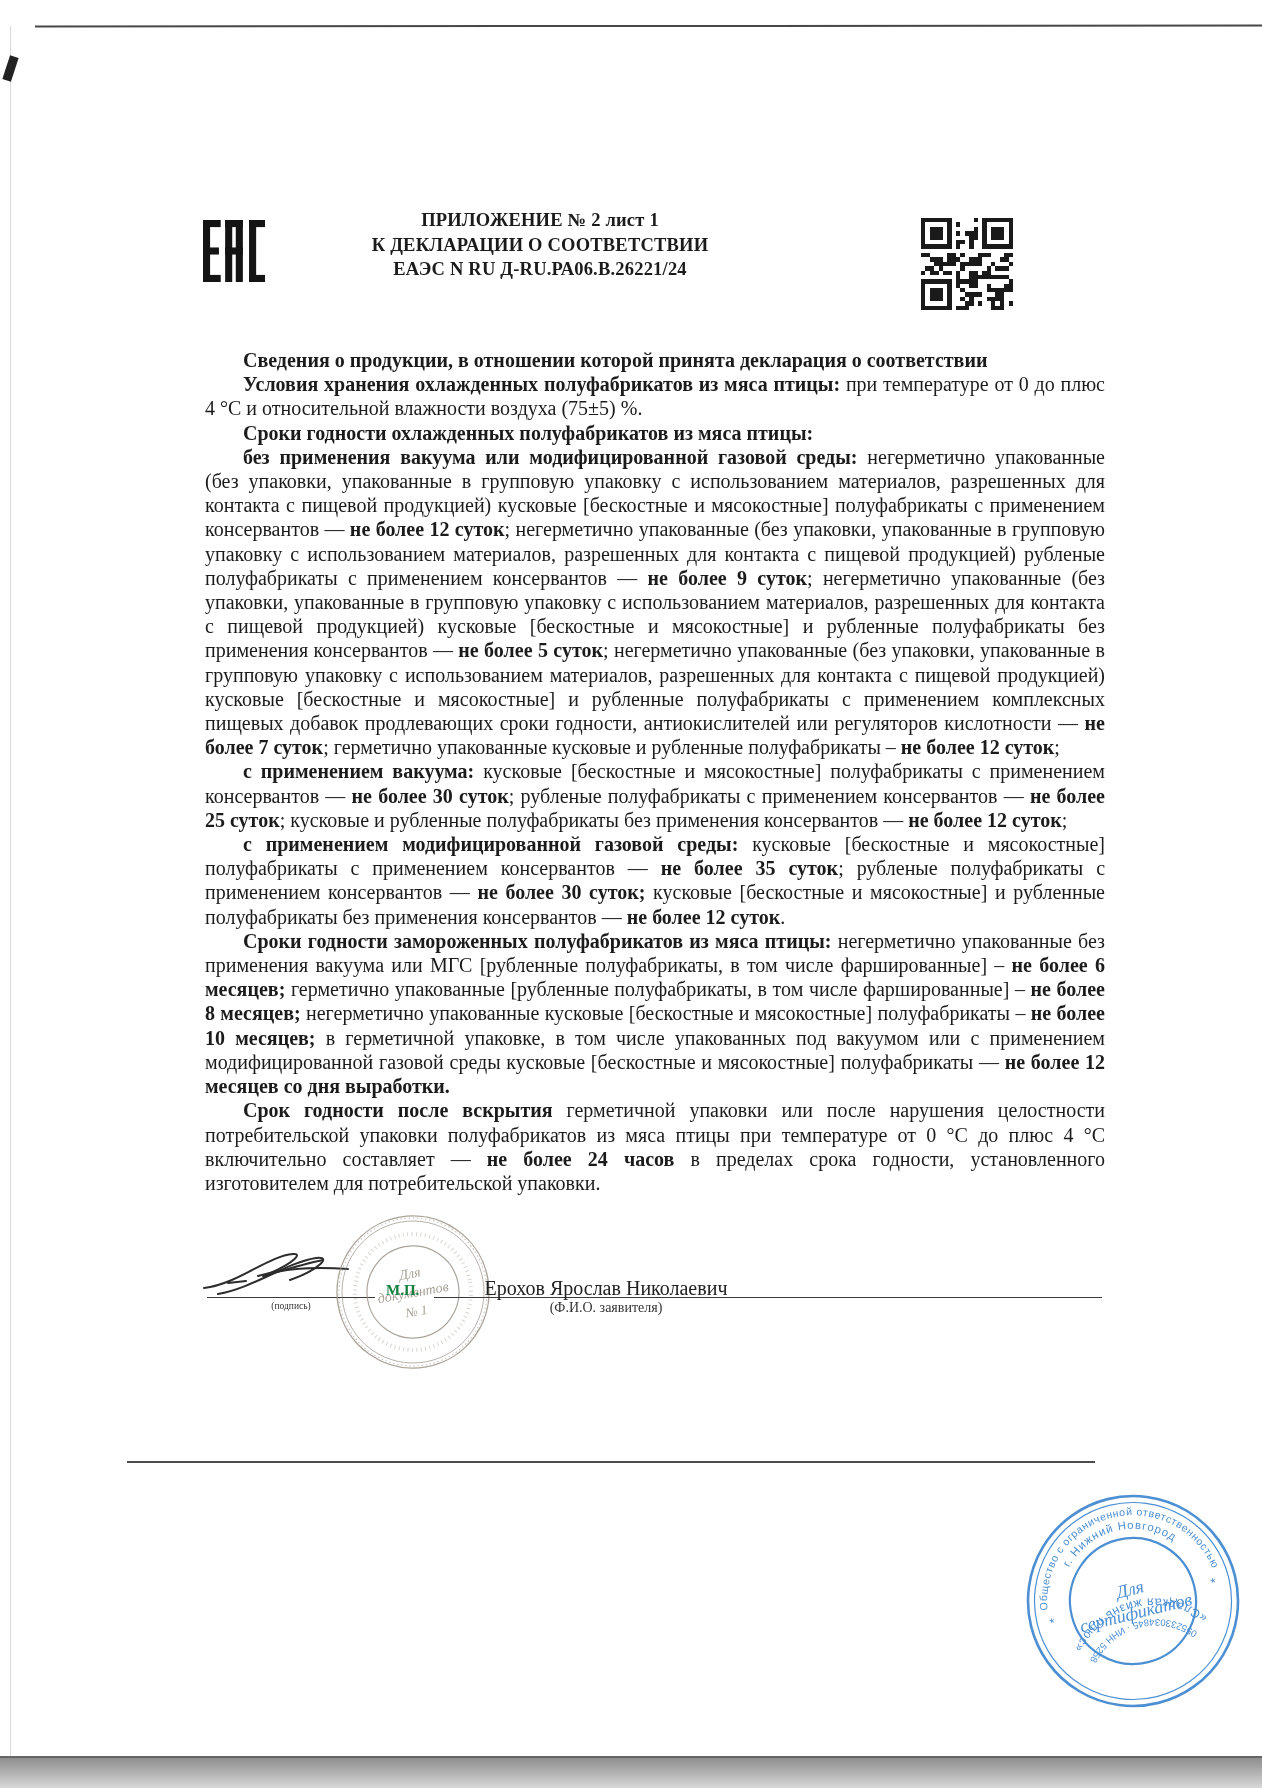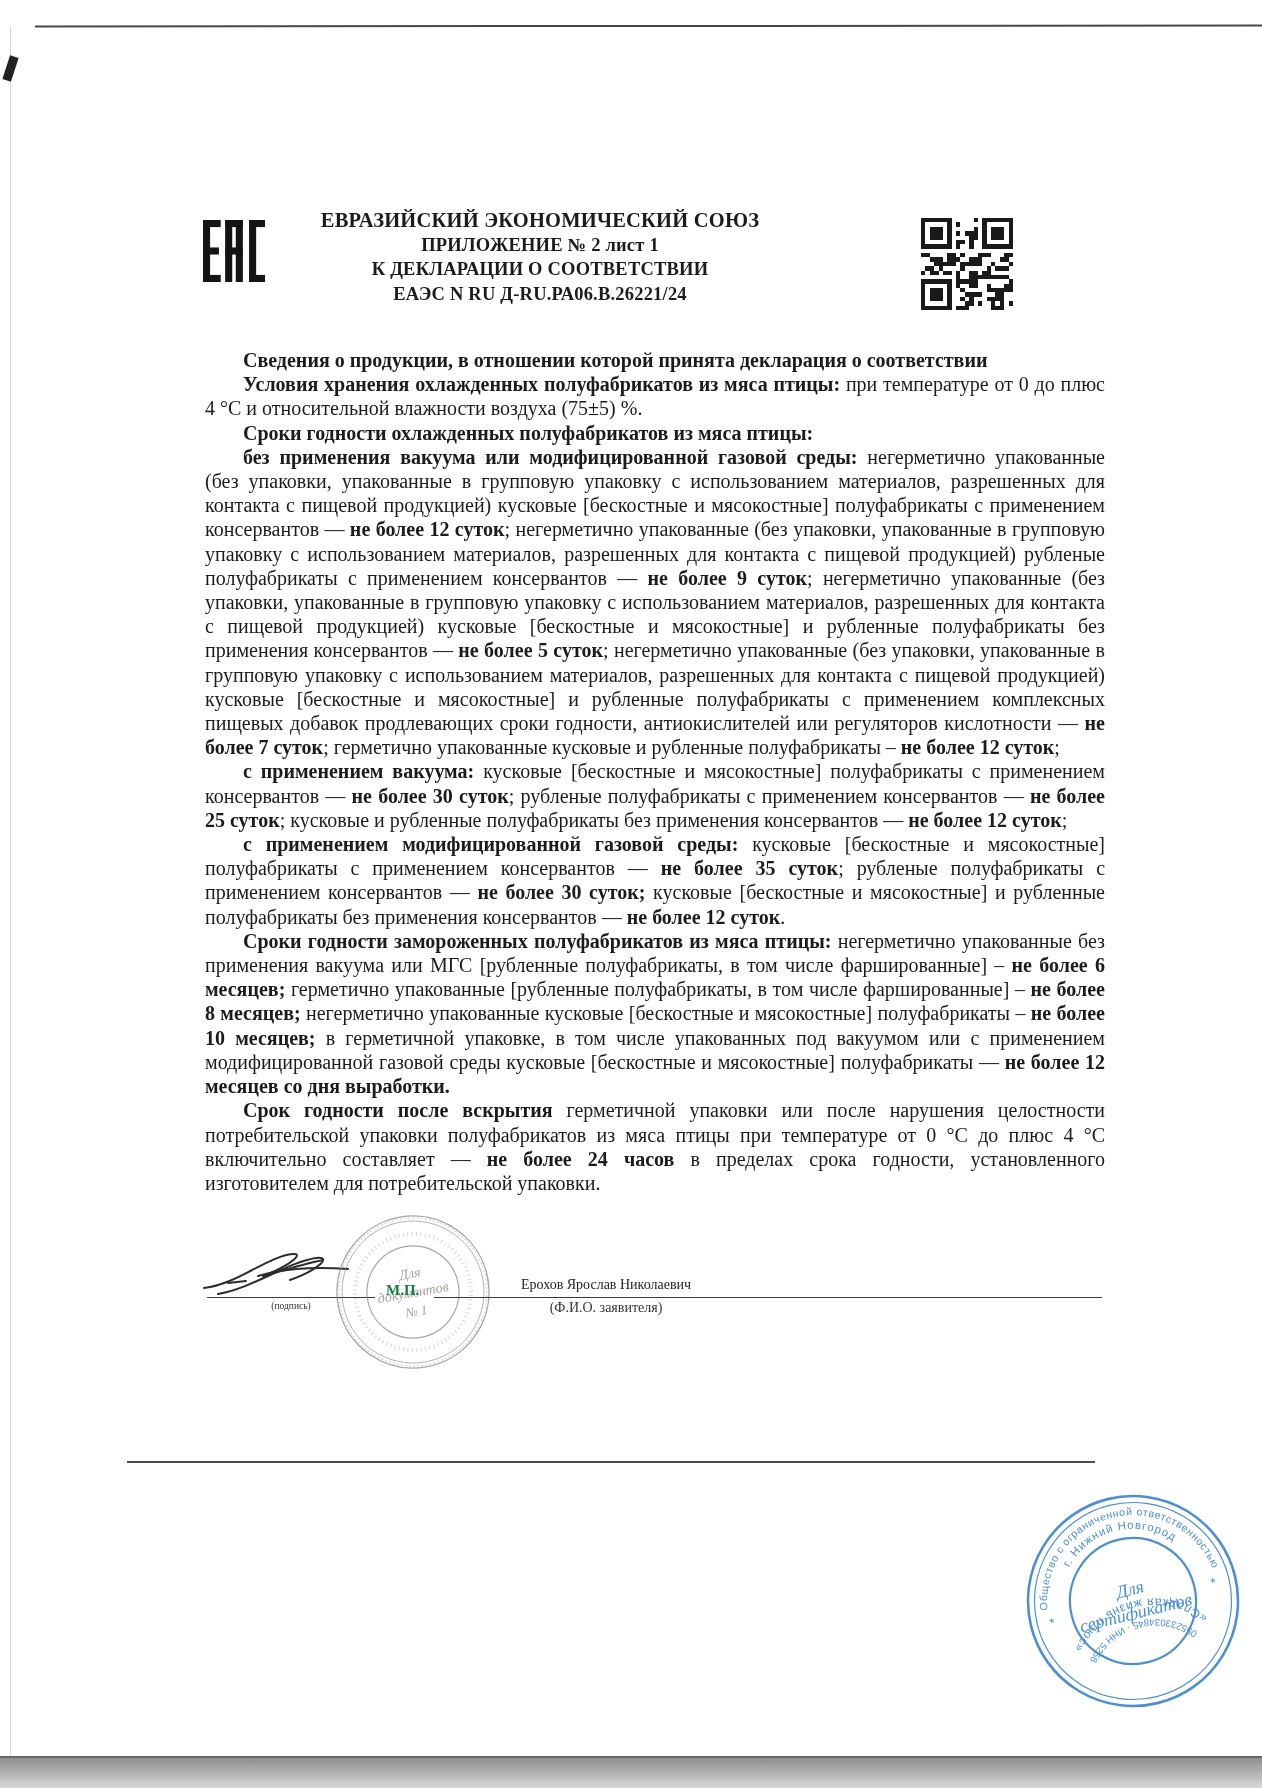--- a/index.html
+++ b/index.html
@@ -23,21 +23,21 @@
   
   .bodytext{position:absolute;left:205px;top:348px;width:900px;font-size:20px;line-height:24.2px;text-align:justify;}
   .para{margin:0;text-indent:38px;}
   .para .b,.b{font-weight:bold;margin-top:44px;}
   .section-heading{margin:0;text-indent:38px;font-weight:bold;}
   
   .sig-line{position:absolute;left:207px;top:1297px;width:168px;border-top:1.5px solid #3a3a3a;}
   .sig-caption{position:absolute;left:207px;top:1301px;width:168px;text-align:center;font-size:9.5px;color:#333;}
   .mp-label{position:absolute;left:386px;top:1282px;font-size:15px;font-weight:bold;color:#15803d;}
   .fio-line{position:absolute;left:434px;top:1297px;width:668px;border-top:1.5px solid #3a3a3a;}
-  .fio-name{position:absolute;left:460px;top:1277px;width:292px;text-align:center;font-size:14px;color:#222;}
+  .fio-name{position:absolute;left:460px;top:1277px;width:292px;text-align:center;font-size:20px;color:#222;}
   .fio-caption{position:absolute;left:460px;top:1300px;width:292px;text-align:center;font-size:14px;color:#333;}
   .signature-svg{position:absolute;left:198px;top:1236px;}
   .doc-stamp{position:absolute;left:333px;top:1212px;transform:rotate(-10deg);opacity:.8;}
   
   .bottom-rule{position:absolute;left:127px;top:1461px;width:968px;height:2px;background:#4c4c4c;}
   .cert-stamp{position:absolute;left:1023px;top:1491px;transform:rotate(-14deg);opacity:.92;}
 </style>
 </head>
 <body>
 
@@ -58,21 +58,20 @@
       <rect x="25" y="0" width="20" height="8"></rect>
         <rect x="25" y="31" width="20" height="8"></rect>
       <rect x="52" y="0" width="8" height="70"></rect>
         <rect x="52" y="0" width="18" height="8"></rect>
       <rect x="52" y="62" width="18" height="8"></rect>
     </g>
   </svg>
 </div>
 
 <div class="hdr">
-  <div class="l1">ЕВРАЗИЙСКИЙ ЭКОНОМИЧЕСКИЙ СОЮЗ</div>
   <div>ПРИЛОЖЕНИЕ № 2 лист 1</div>
   <div>К ДЕКЛАРАЦИИ О СООТВЕТСТВИИ</div>
   <div>ЕАЭС N RU Д-RU.РА06.В.26221/24</div>
 </div>
 
 <div class="qr">
   <svg id="qr-svg" width="92" height="92" viewBox="0 0 21 21" shape-rendering="crispEdges">
       <rect x="12" y="0" width="1" height="1" fill="#1a1a1a"></rect>
       <rect x="8" y="1" width="1" height="1" fill="#1a1a1a"></rect>
       <rect x="12" y="2" width="1" height="1" fill="#1a1a1a"></rect>

